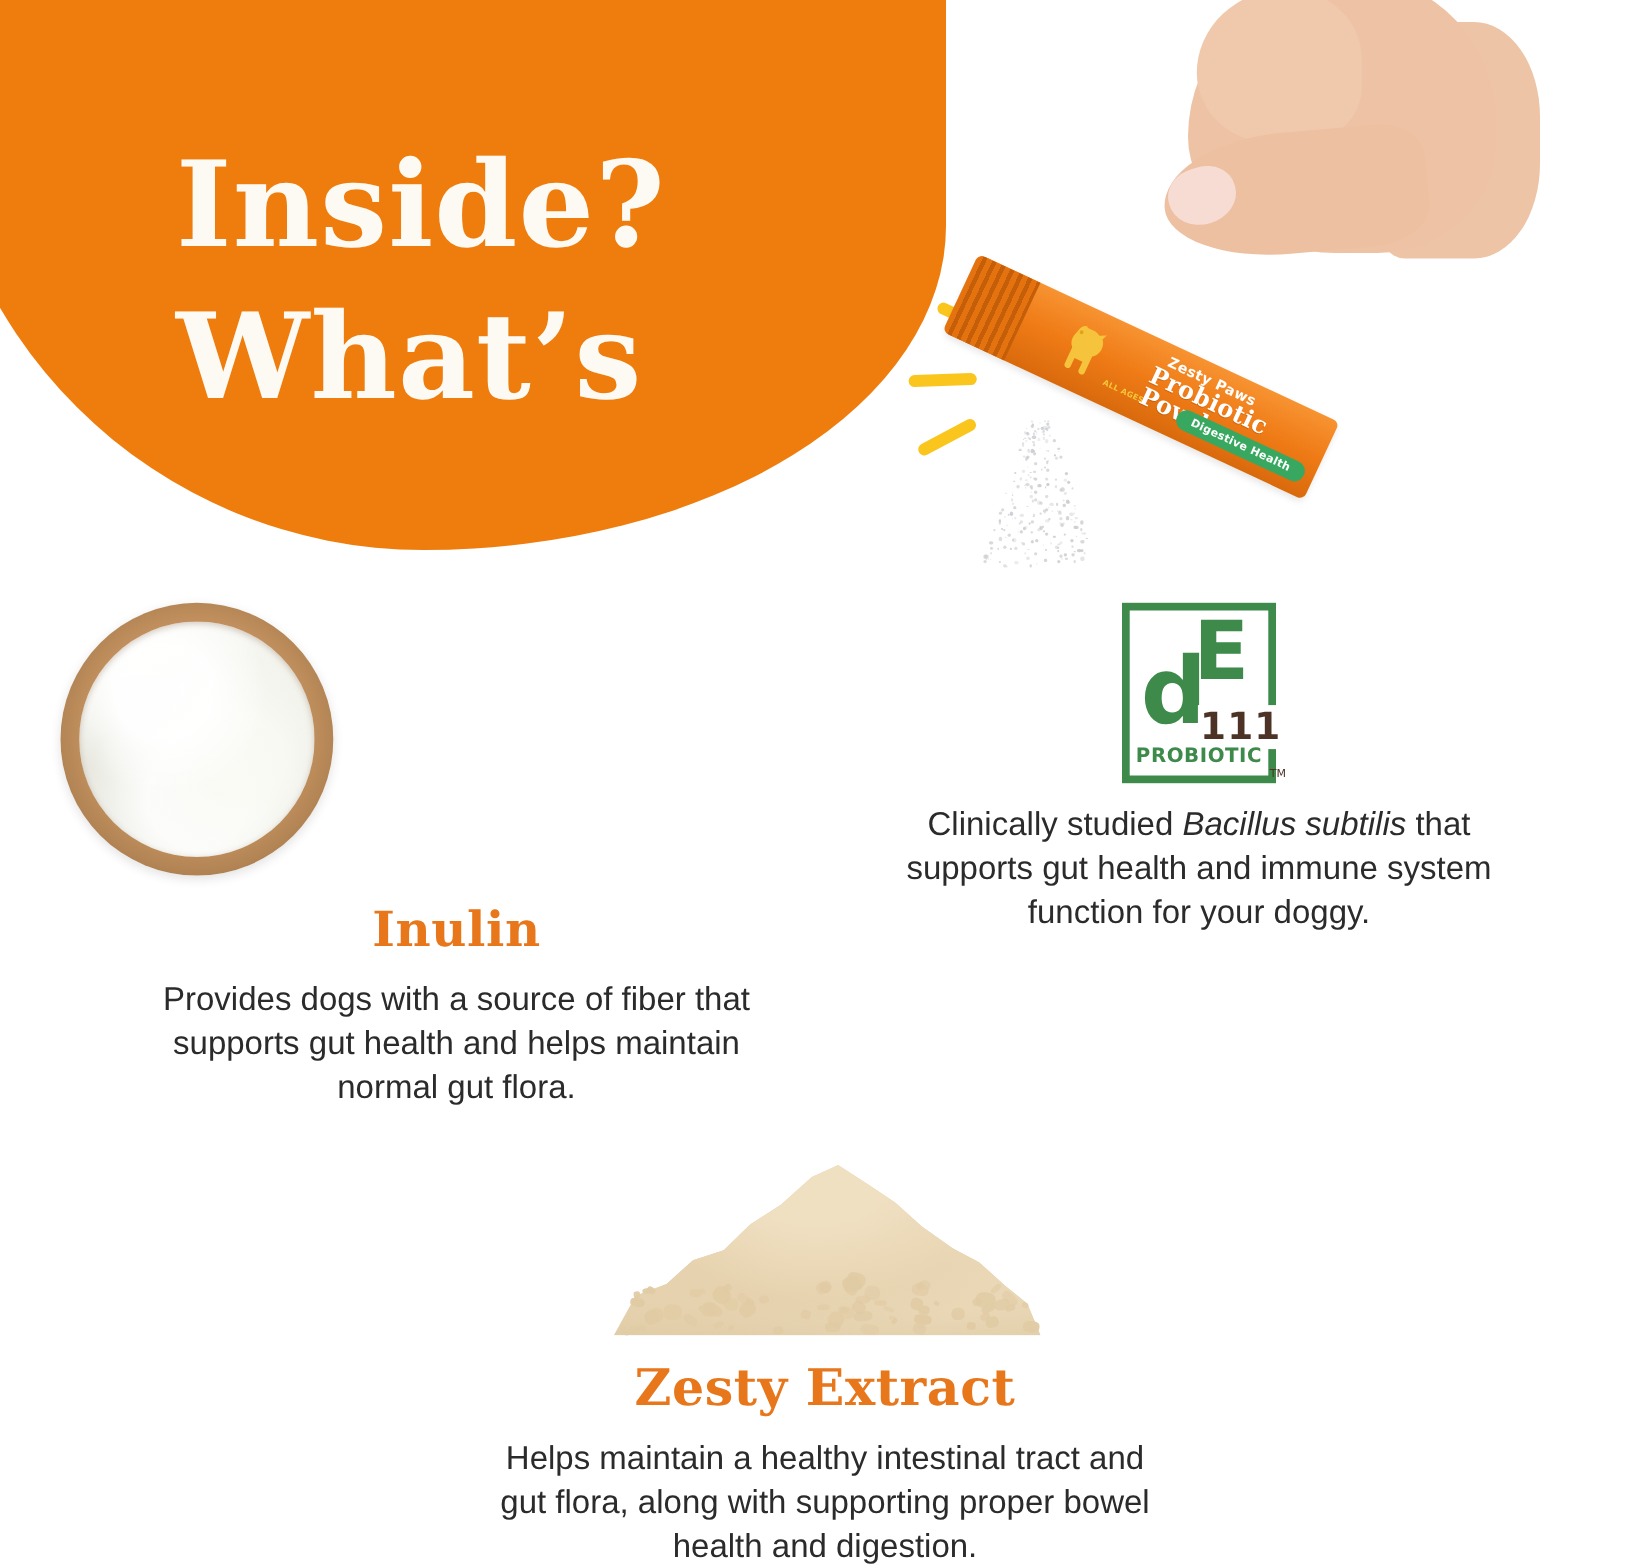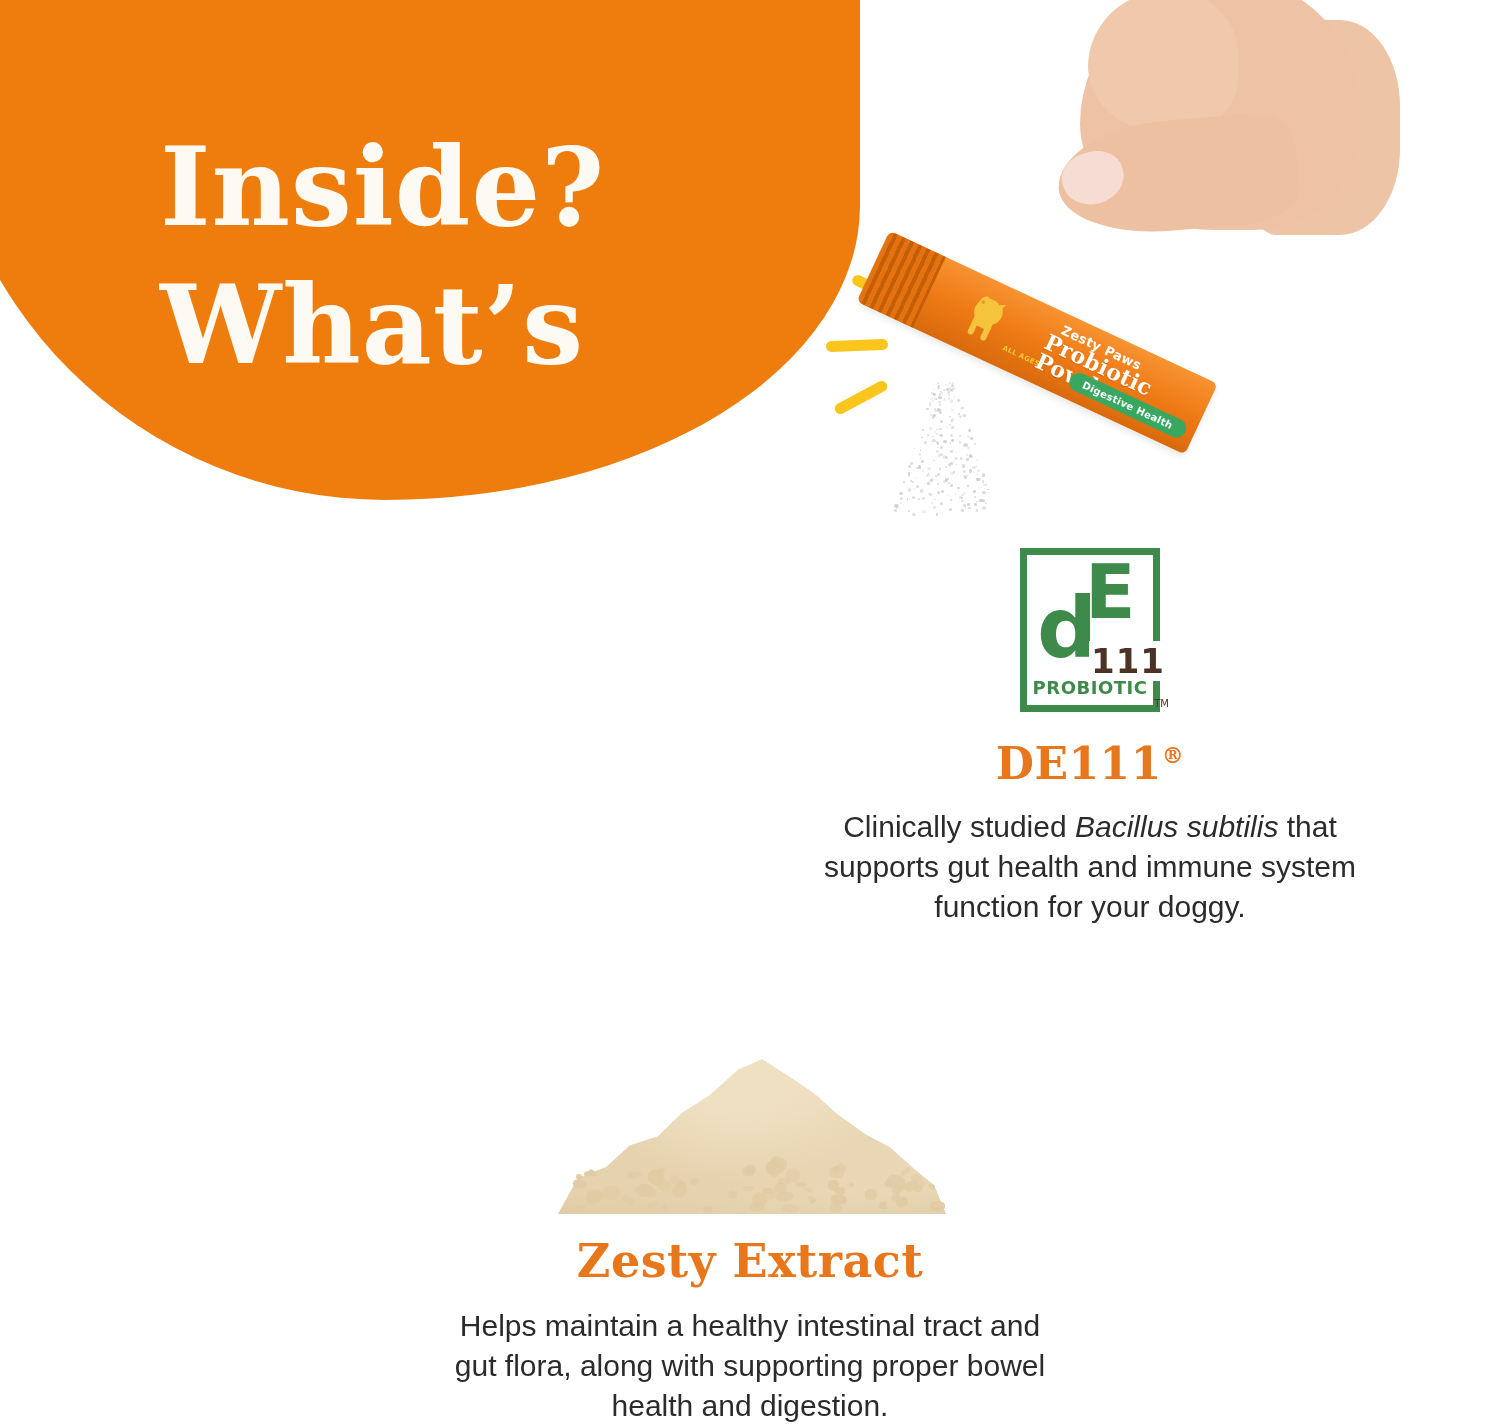--- a/index.html
+++ b/index.html
@@ -656,33 +656,37 @@
         <span style="left: 48px; top: 2.7px; width: 2.2px; height: 2.2px; opacity: 0.89;"></span>
         <span style="left: 63.4px; top: 78.7px; width: 1.1px; height: 1.1px; opacity: 0.58;"></span>
         <span style="left: 71.6px; top: 27.9px; width: 1.3px; height: 1.3px; opacity: 0.48;"></span>
         <span style="left: 37.2px; top: 84.8px; width: 3.5px; height: 3.5px; opacity: 0.44;"></span>
         <span style="left: 67.6px; top: 30.5px; width: 2.1px; height: 2.1px; opacity: 0.89;"></span>
       </div>
   </div>
 
   <div class="row-top">
 
+    <div class="cell cell-inulin">
+      <div class="art">
+        <div class="bowl"></div>
+      </div>
+      <div class="head head-inulin">Inulin</div>
+      <div class="body-copy bw-inulin">Provides dogs with a source of fiber that supports gut health and helps maintain normal gut flora.</div>
+    </div>
 
     <div class="cell cell-de111">
       <div class="art" style="width:140px;position:relative;">
         <div class="de111-logo">
           <span class="egl">E</span>
           <span class="dgl">d</span>
           <span class="num">111</span>
           <span class="probiotic">PROBIOTIC</span>
           <span class="de111-tm">TM</span>
         </div>
-      </div>
-      <div class="head head-de111">
-        <span>DE111</span><sup>®</sup>
       </div>
       <div class="body-copy bw-de111">
         <span>Clinically studied </span><em>Bacillus subtilis</em><span> that supports gut health and immune system function for your doggy.</span>
       </div>
     </div>
   </div>
 
   <div class="cell cell-yeast">
     <div class="art">
       <div class="pile" id="yeast-pile">

